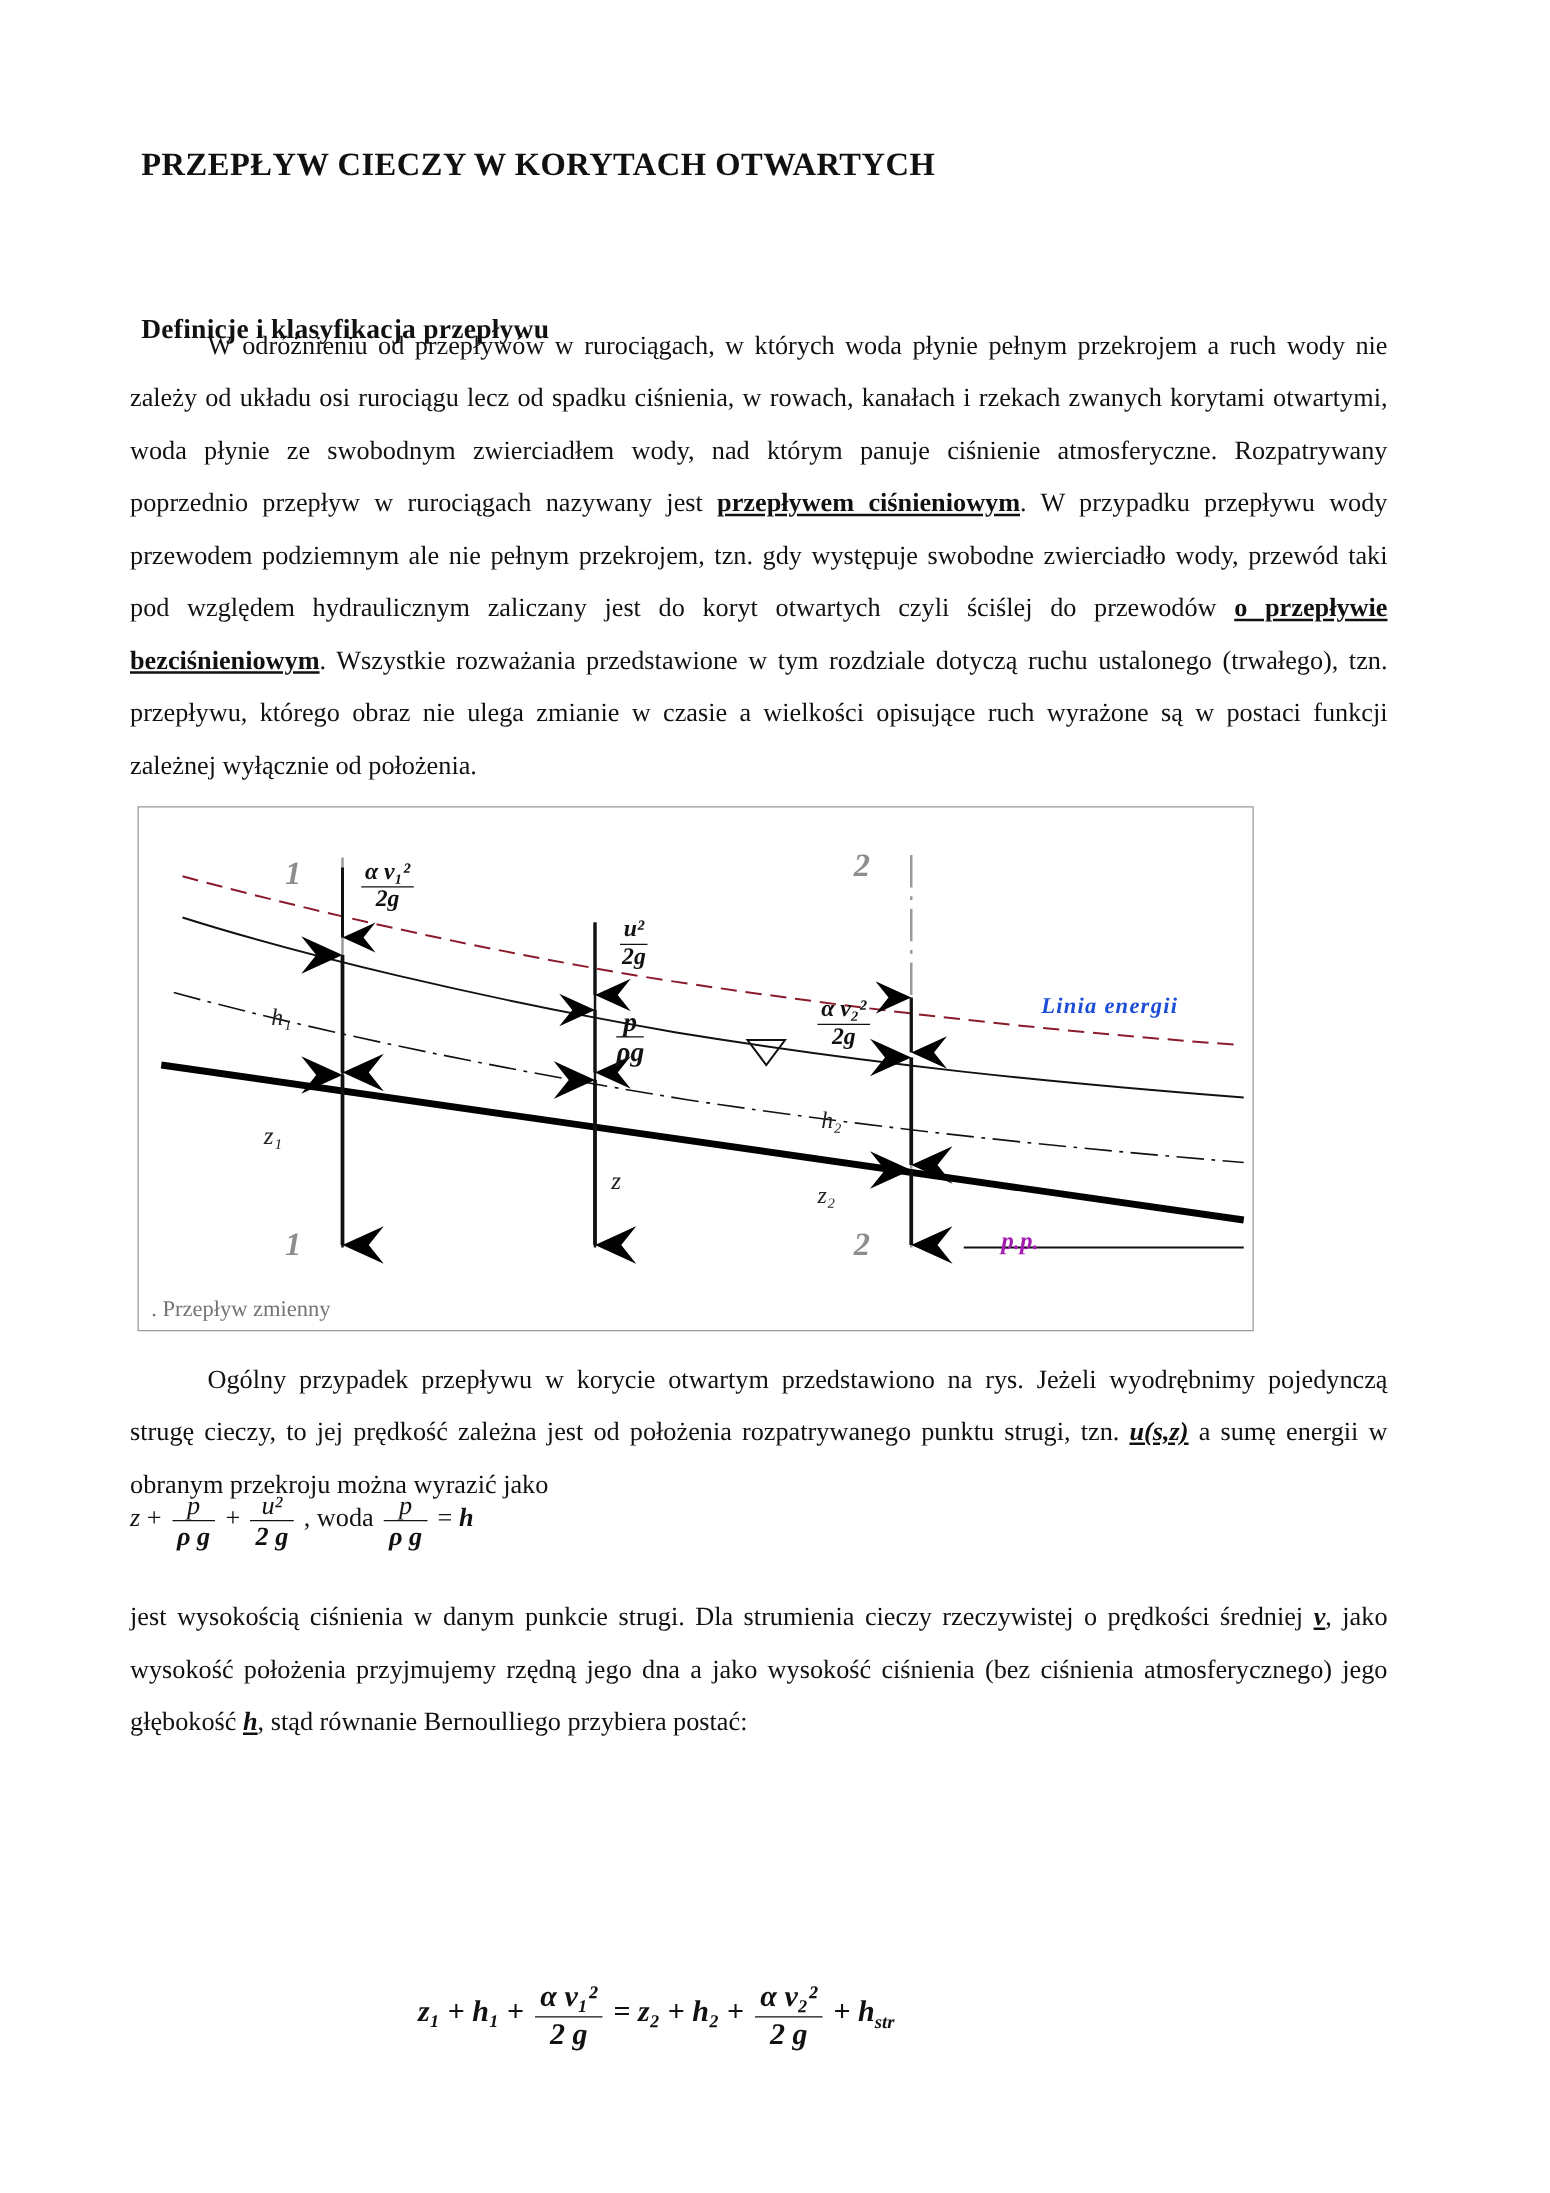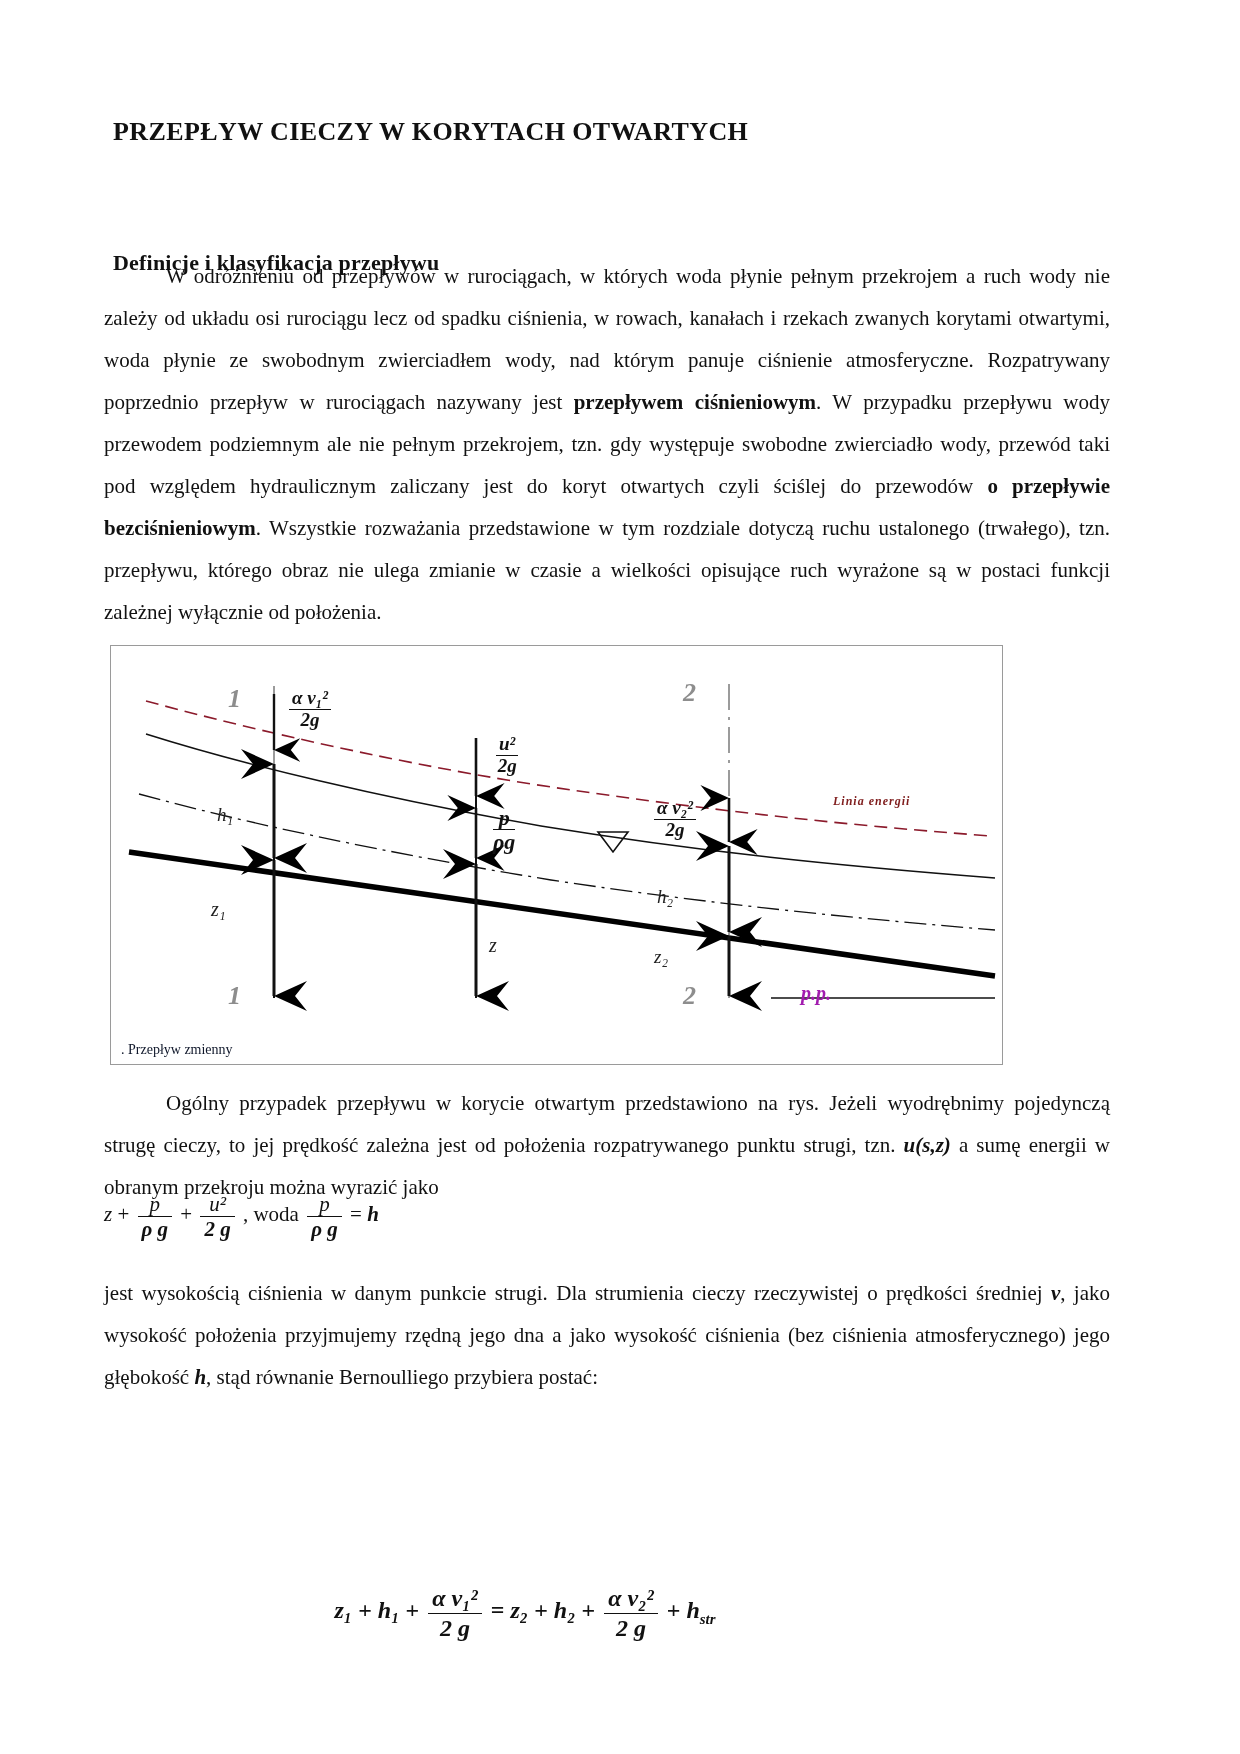--- a/index.html
+++ b/index.html
@@ -31,31 +31,31 @@
     position:absolute;
     font-size:21px;
     line-height:42px;
     text-align:justify;
     text-justify:inter-word;
   }
   #para1{left:104px;top:255px;width:1006px;}
   #para2{left:104px;top:1082px;width:1006px;}
   #para3{left:104px;top:1272px;width:1006px;}
   .para .ind{display:inline-block;width:62px;}
-  b{font-weight:bold;}
+  b{font-weight:bold;text-decoration:underline;}
   i{font-style:italic;}
 
   
   .figure-box{
     position:absolute;left:110px;top:645px;width:893px;height:420px;
     border:1px solid #9a9a9a;background:#fff;box-sizing:border-box;
   }
   .fig-caption{
     position:absolute;left:10px;bottom:6px;
-    font-size:14px;color:#0f172a;
+    font-size:18px;color:#737373;
   }
   .fig-svg{position:absolute;left:0;top:0;}
 
   
   .frac{
     display:inline-block;vertical-align:-0.72em;
     text-align:center;font-style:italic;
     margin:0 3px;
   }
   .frac .num{display:block;padding:0 4px;border-bottom:1.4px solid #111;line-height:1.15;}
@@ -160,21 +160,21 @@
     <div style="position:absolute;left:106px;top:158px;font-size:19px;font-style:italic;color:#222;">h₁</div>
 
     <div style="position:absolute;left:546px;top:240px;font-size:19px;font-style:italic;color:#222;">h₂</div>
 
     <div style="position:absolute;left:100px;top:252px;font-size:20px;font-style:italic;color:#222;">z₁</div>
 
     <div style="position:absolute;left:543px;top:300px;font-size:19px;font-style:italic;color:#222;">z₂</div>
 
     <div style="position:absolute;left:378px;top:288px;font-size:20px;font-style:italic;color:#222;">z</div>
 
-    <div style="position:absolute;left:722px;top:148px;font-size:12px;font-style:italic;font-weight:bold;letter-spacing:1px;color:#7f1d1d;">Linia energii</div>
+    <div style="position:absolute;left:722px;top:148px;font-size:18px;font-style:italic;font-weight:bold;letter-spacing:1px;color:#1d4ed8;">Linia energii</div>
 
     <div style="position:absolute;left:690px;top:336px;font-size:20px;font-style:italic;font-weight:bold;color:#a21caf;">p.p.</div>
 
     <div class="fig-caption">. Przepływ zmienny</div>
   </div>
 
   <div class="para" id="para2"><span class="ind"></span><span>Ogólny przypadek przepływu w korycie otwartym przedstawiono na rys. Jeżeli wyodrębnimy pojedynczą strugę cieczy, to jej prędkość zależna jest od położenia rozpatrywanego punktu strugi, tzn. </span><b><i>u(s,z)</i></b><span> a sumę energii w obranym przekroju można wyrazić jako </span></div>
 
   <div class="mathline" id="mathrow">
     <span class="mi">z</span>

